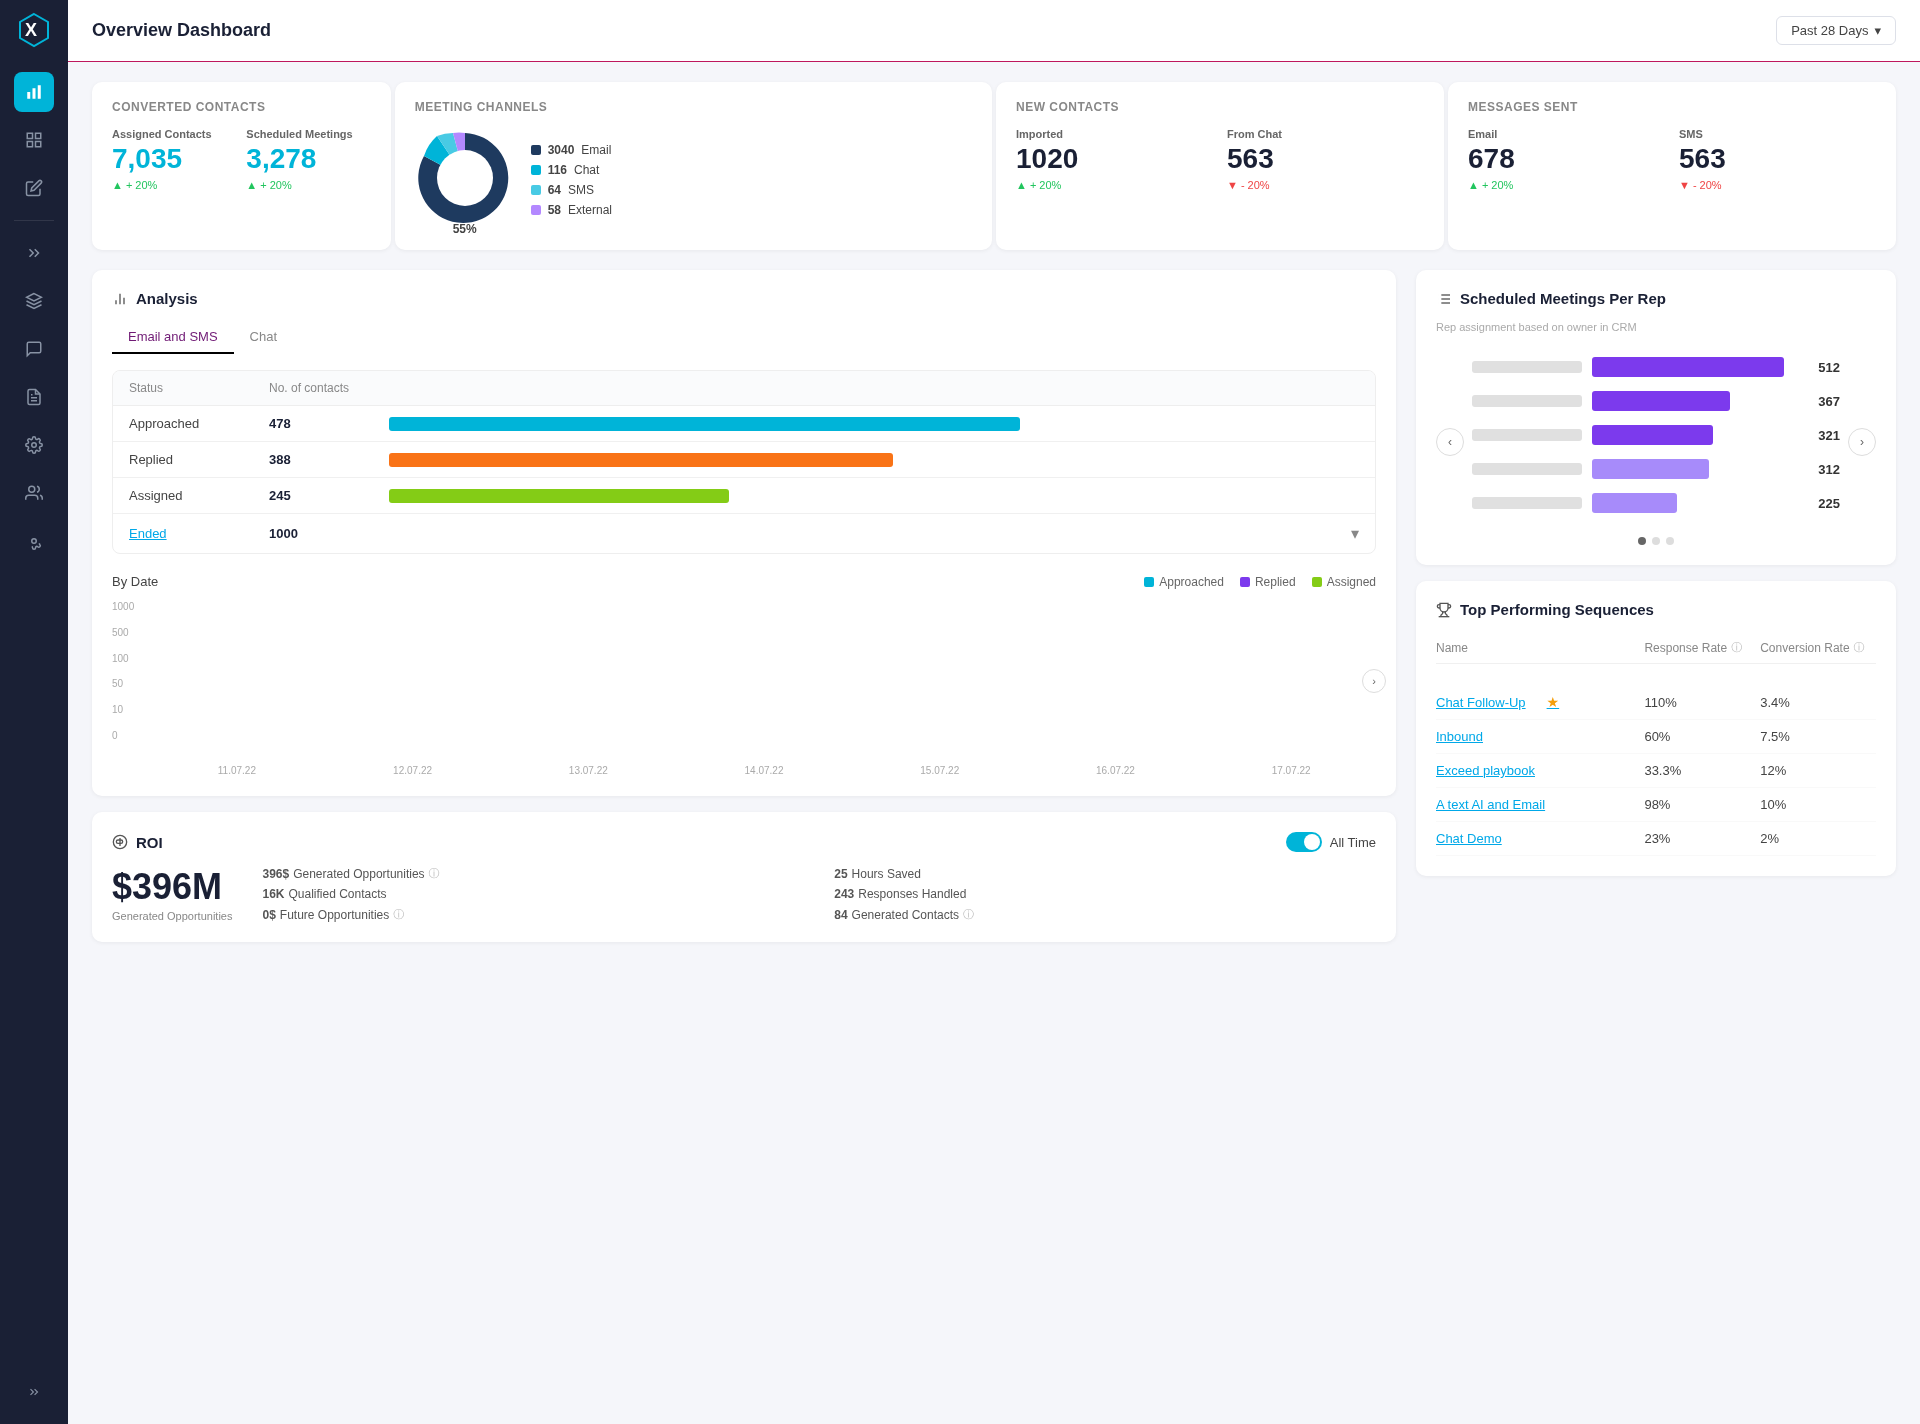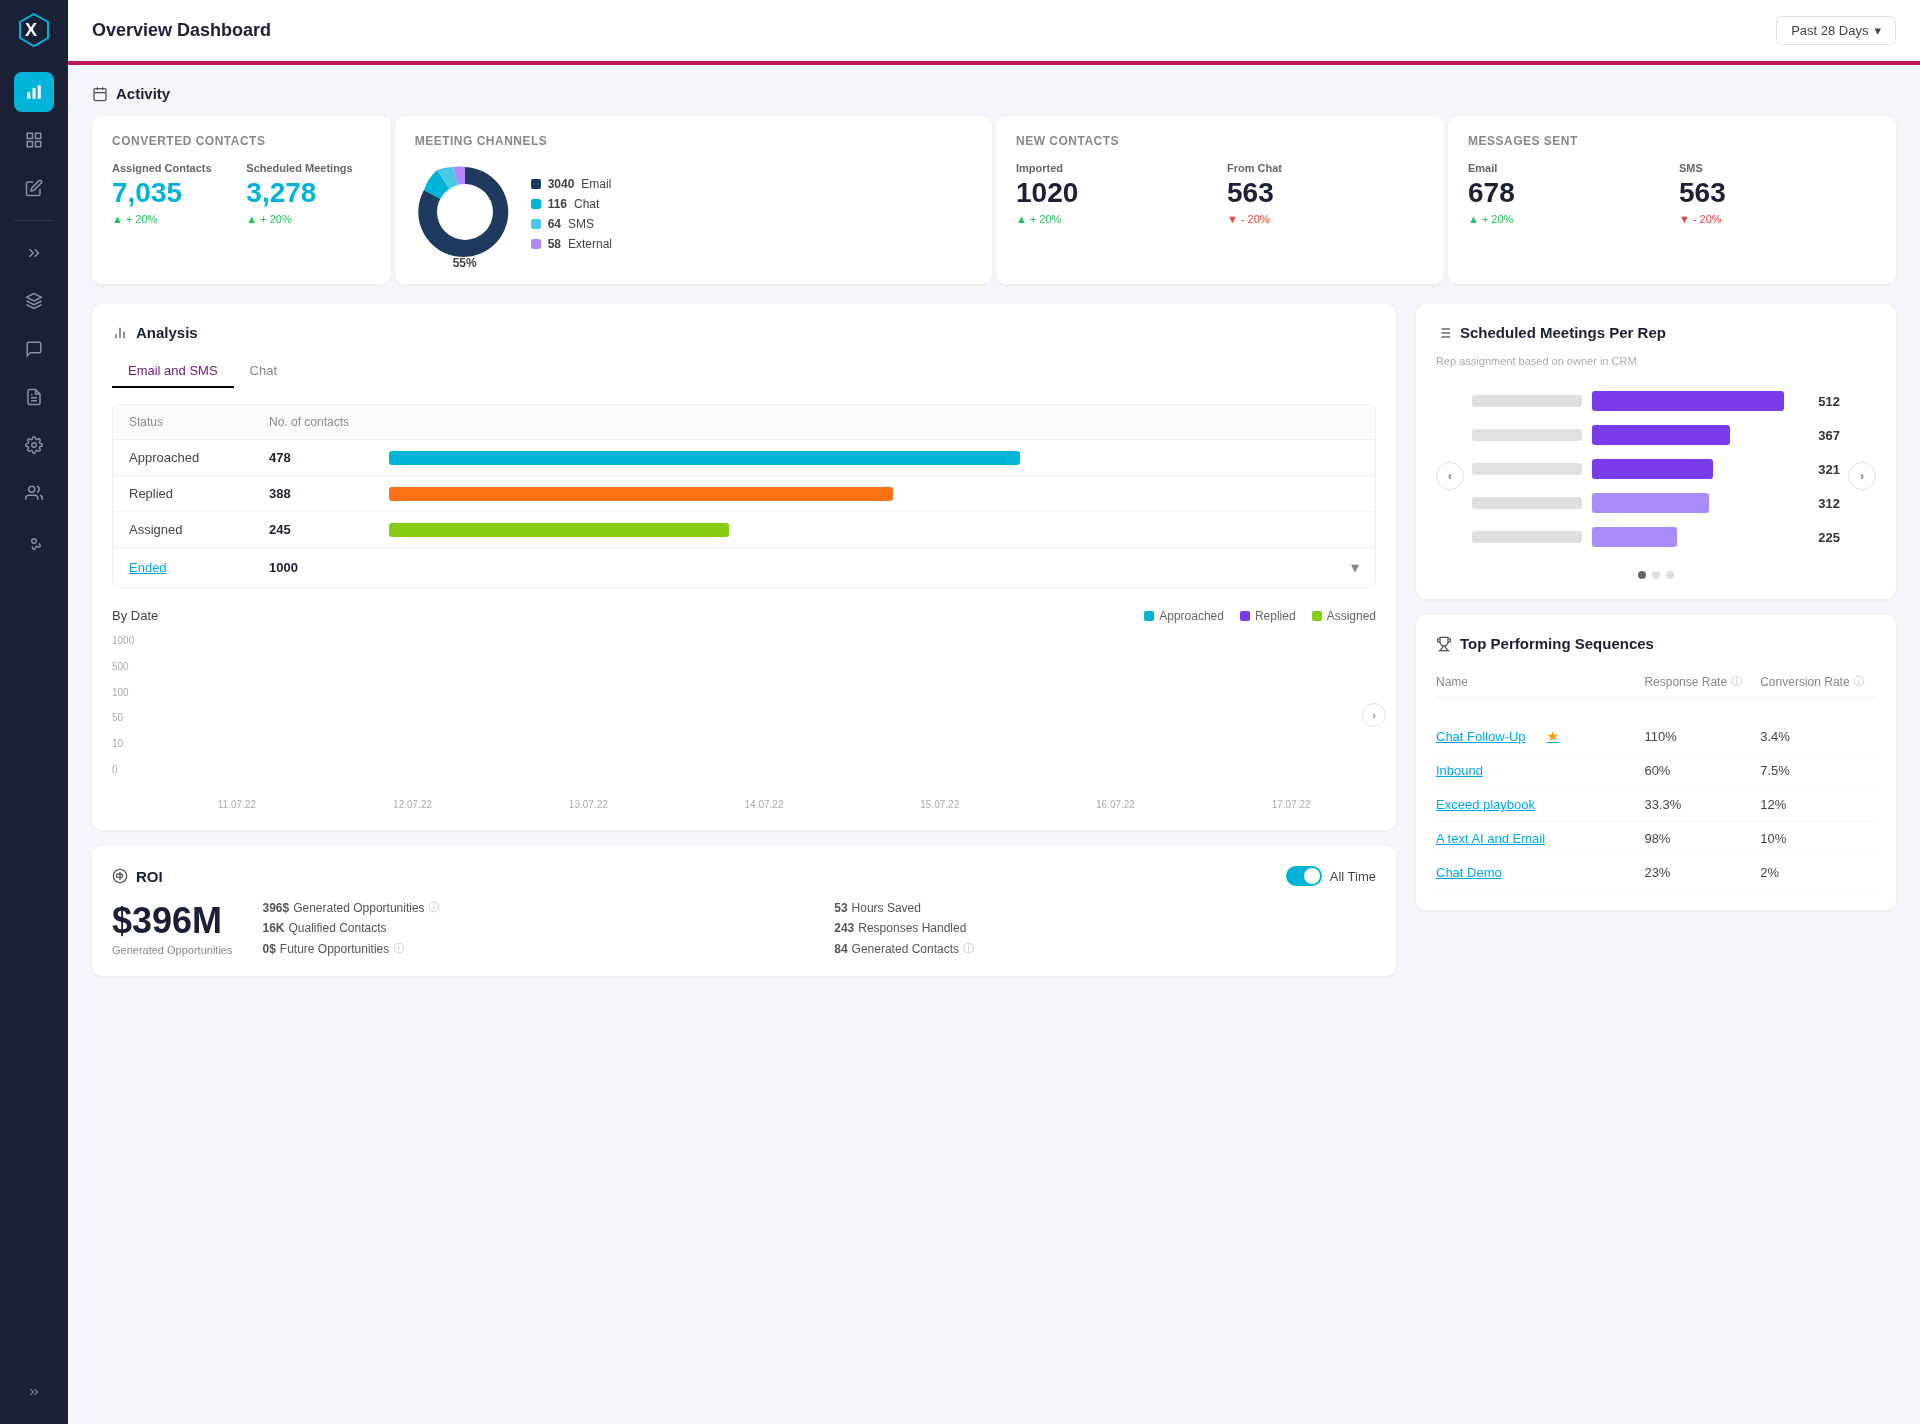--- a/index.html
+++ b/index.html
@@ -64,21 +64,21 @@
       background: #f5f6fa;
     }
 
     
     .header {
       background: white;
       padding: 16px 24px;
       display: flex;
       align-items: center;
       justify-content: space-between;
-      border-bottom: 4px solid #be185d;
+      border-bottom: 1px solid #be185d;
       position: sticky;
       top: 0;
       z-index: 10;
     }
     .header-title {
       font-size: 18px;
       font-weight: 600;
       color: #1a2035;
     }
     .date-picker-btn {
@@ -659,29 +659,20 @@
     <div class="header-title">Overview Dashboard</div>
     <button class="date-picker-btn">
       <span>Past 28 Days</span>
       <span>▾</span>
     </button>
   </div>
 
   <div class="content">
 
     <div>
-      <div class="section-title">
-        <svg width="16" height="16" viewBox="0 0 24 24" fill="none" stroke="#555" stroke-width="2">
-            <rect x="3" y="4" width="18" height="18" rx="2"></rect>
-            <line x1="16" y1="2" x2="16" y2="6"></line>
-            <line x1="8" y1="2" x2="8" y2="6"></line>
-            <line x1="3" y1="10" x2="21" y2="10"></line>
-          </svg>
-        <span>Activity</span>
-      </div>
       <div class="cards-row">
 
         <div class="card">
           <div class="card-title">Converted Contacts</div>
           <div class="converted-grid">
             <div>
               <div class="metric-label">Assigned Contacts</div>
               <div class="metric-value" style="color:#00b4d8">7,035</div>
               <div class="metric-change up">
                 <span>▲</span>
@@ -942,21 +933,21 @@
               <div class="roi-main-value">$396M</div>
               <div class="roi-main-label">Generated Opportunities</div>
             </div>
             <div class="roi-stats">
               <div class="roi-stat">
                 <span class="val">396$</span>
                 <span> Generated Opportunities</span>
                 <span class="info-icon">ⓘ</span>
               </div>
               <div class="roi-stat">
-                <span class="val">53</span>
+                <span class="val">25</span>
                 <span> Hours Saved</span>
               </div>
               <div class="roi-stat">
                 <span class="val">16K</span>
                 <span> Qualified Contacts</span>
               </div>
               <div class="roi-stat">
                 <span class="val">243</span>
                 <span> Responses Handled</span>
               </div>

